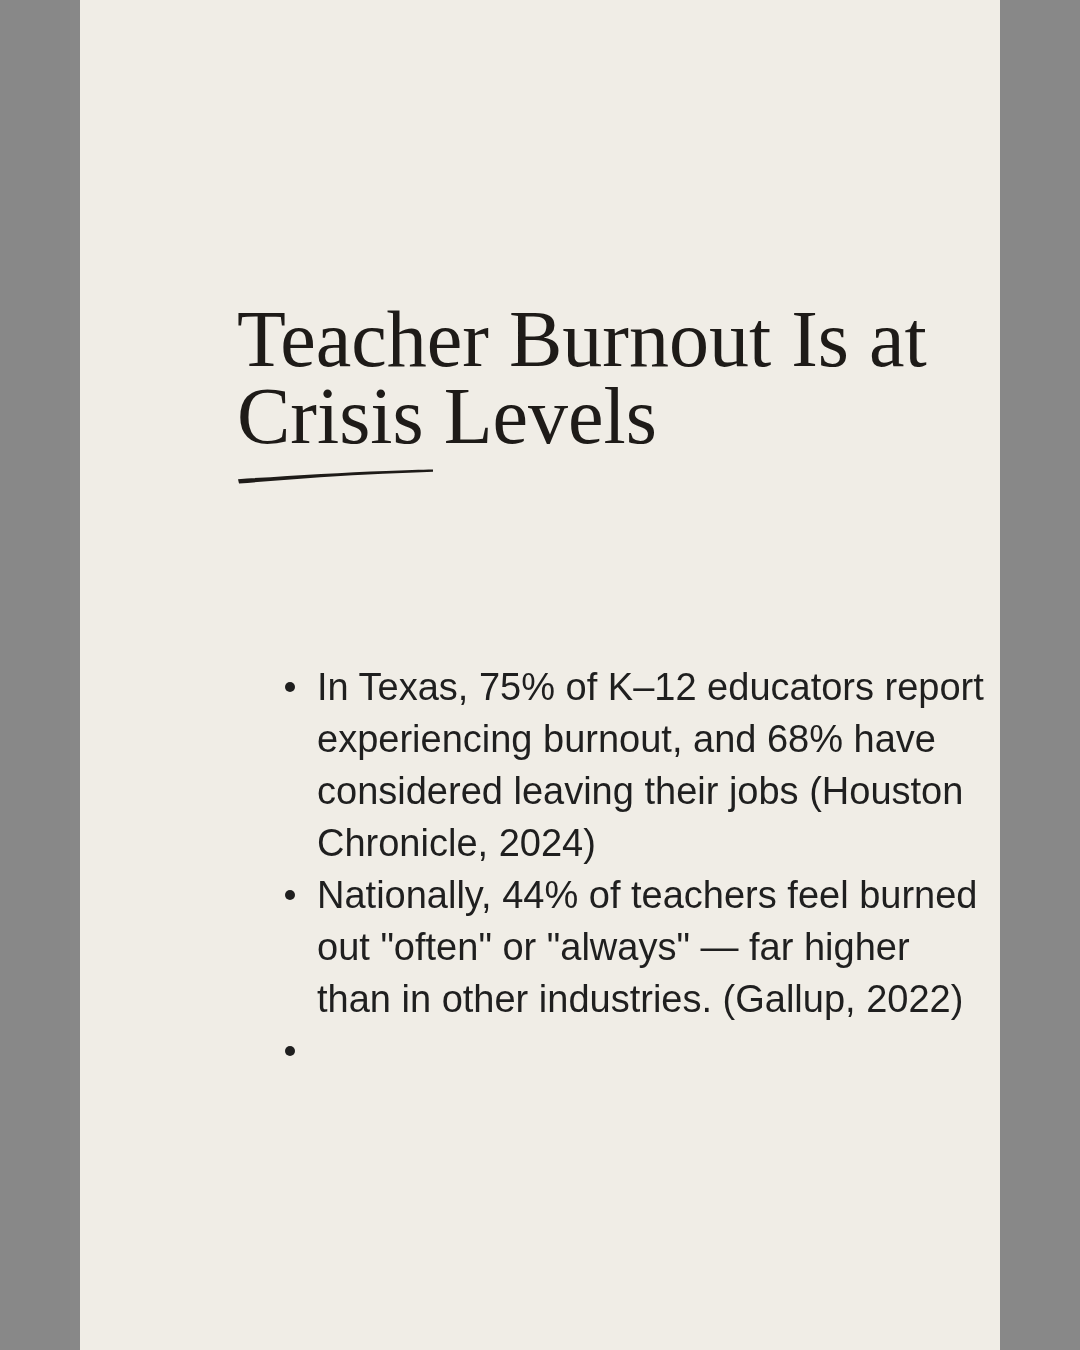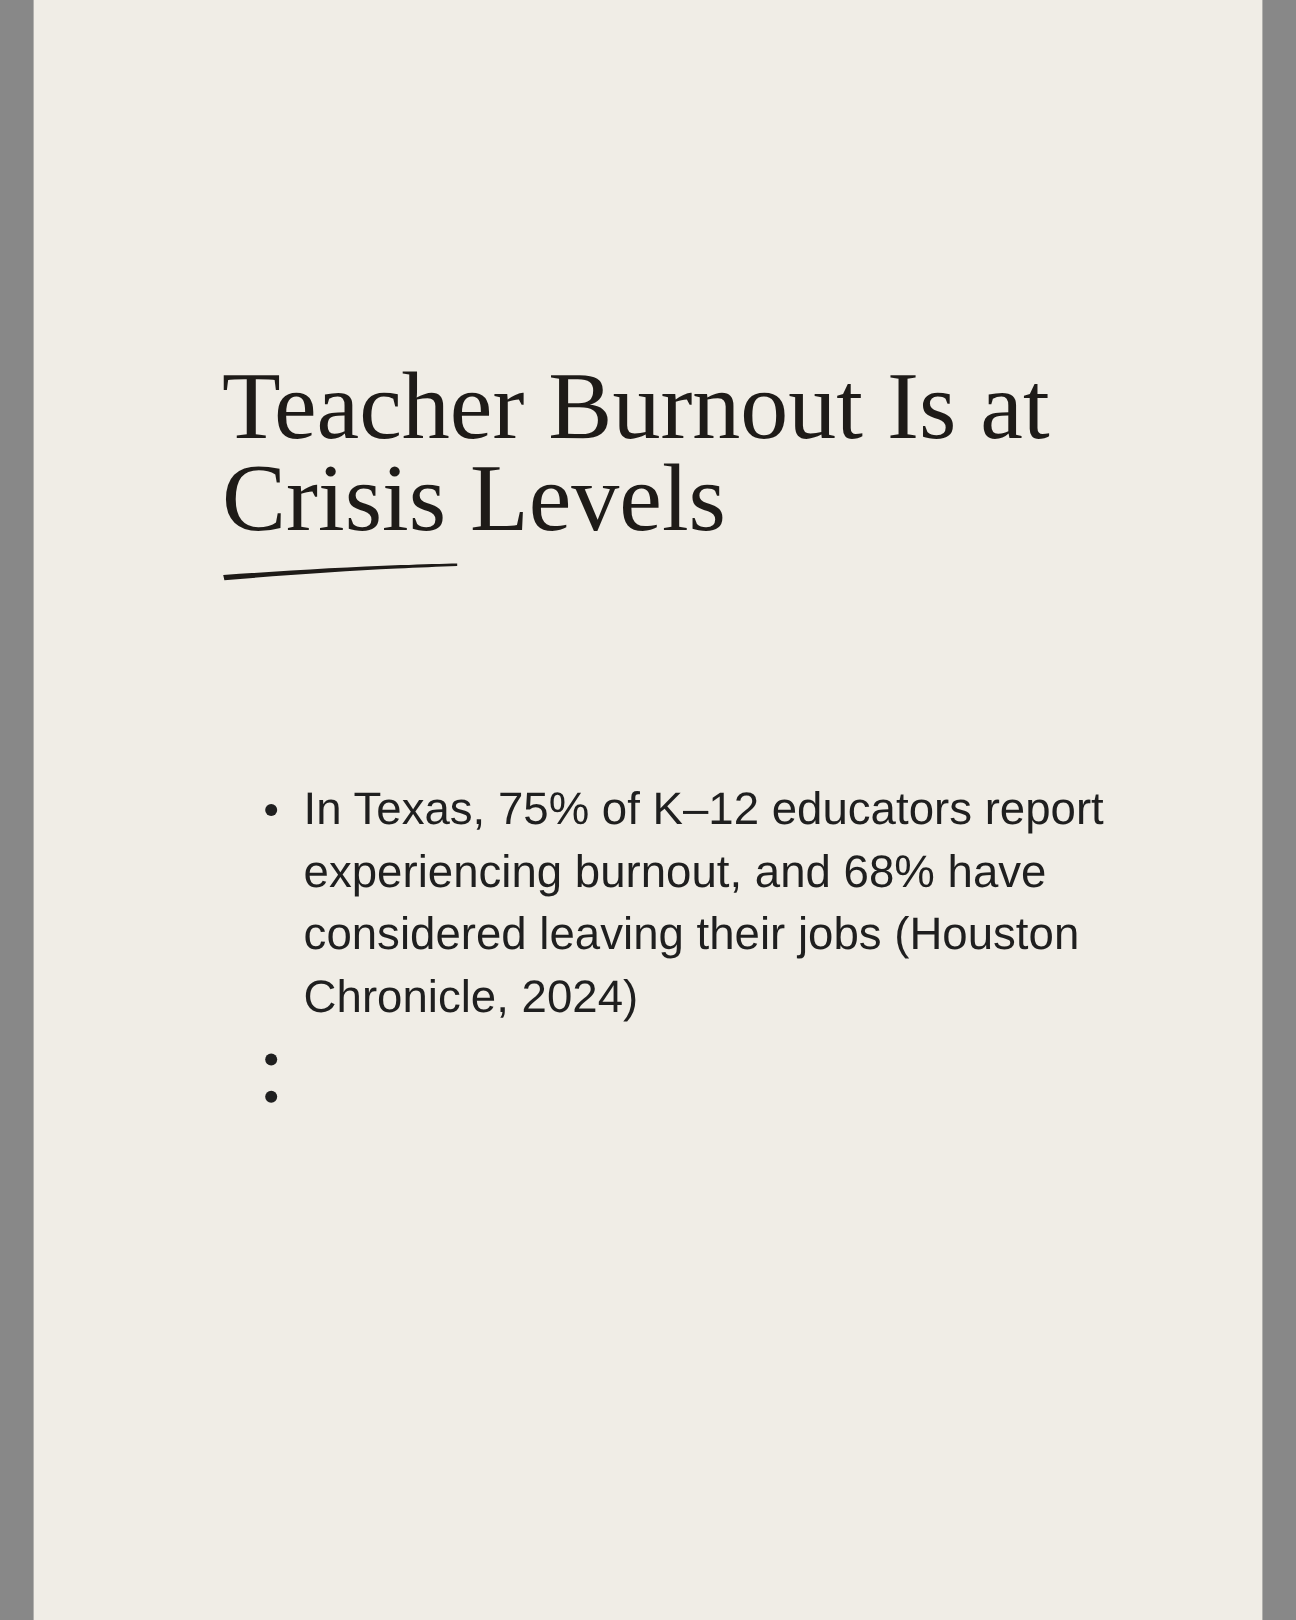--- a/index.html
+++ b/index.html
@@ -2,21 +2,21 @@
 <html style="--bg: #f0ede6; --title-color: #1e1b18; --body-color: #1f1f1f;"><head>
 <meta charset="utf-8">
 <style>
   html, body {
     margin: 0;
     padding: 0;
     background: #888;
   }
   .canvas {
     position: relative;
-    width: 1024px;
+    width: 920px;
     height: 1350px;
     margin: 0 auto;
     background: var(--bg, #f0ede6);
     overflow: hidden;
   }
   .title {
     position: absolute;
     left: 157px;
     top: 301px;
     margin: 0;
@@ -34,21 +34,21 @@
     top: 461px;
     width: 200px;
     height: 26px;
     display: block;
   }
   .bullets {
     position: absolute;
     left: 193px;
     top: 649px;
     width: 760px;
-    margin: 0;
+    margin: 12px;
     padding: 0;
     list-style: none;
     font-family: "Liberation Sans", sans-serif;
     font-size: 38px;
     line-height: 52px;
     color: var(--body-color, #1f1f1f);
   }
   .bullets li {
     display: flex;
     align-items: flex-start;
@@ -88,19 +88,22 @@
   <ul class="bullets">
     <li>
       <span class="dot"></span>
       <span class="btext">In Texas, 75% of K–12 educators report
 experiencing burnout, and 68% have
 considered leaving their jobs (Houston
 Chronicle, 2024)</span>
     </li>
     <li>
       <span class="dot"></span>
+      <span class="btext">Nationally, 44% of teachers feel burned
+out "often" or "always" — far higher
+than in other industries. (Gallup, 2022)</span>
     </li>
     <li>
       <span class="dot"></span>
     </li>
   </ul>
 
 </div>
 
 </body></html>

